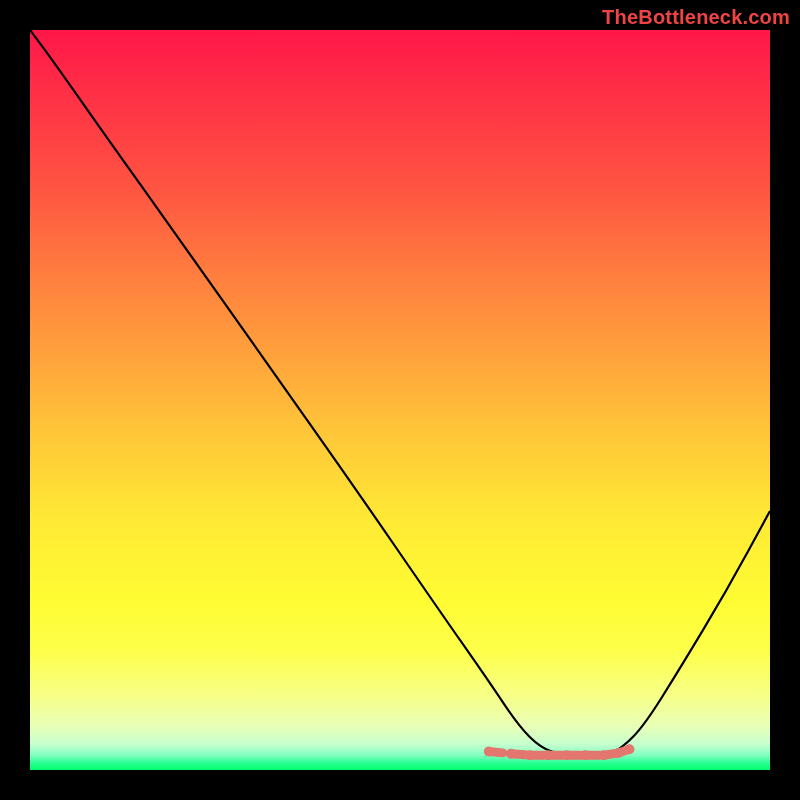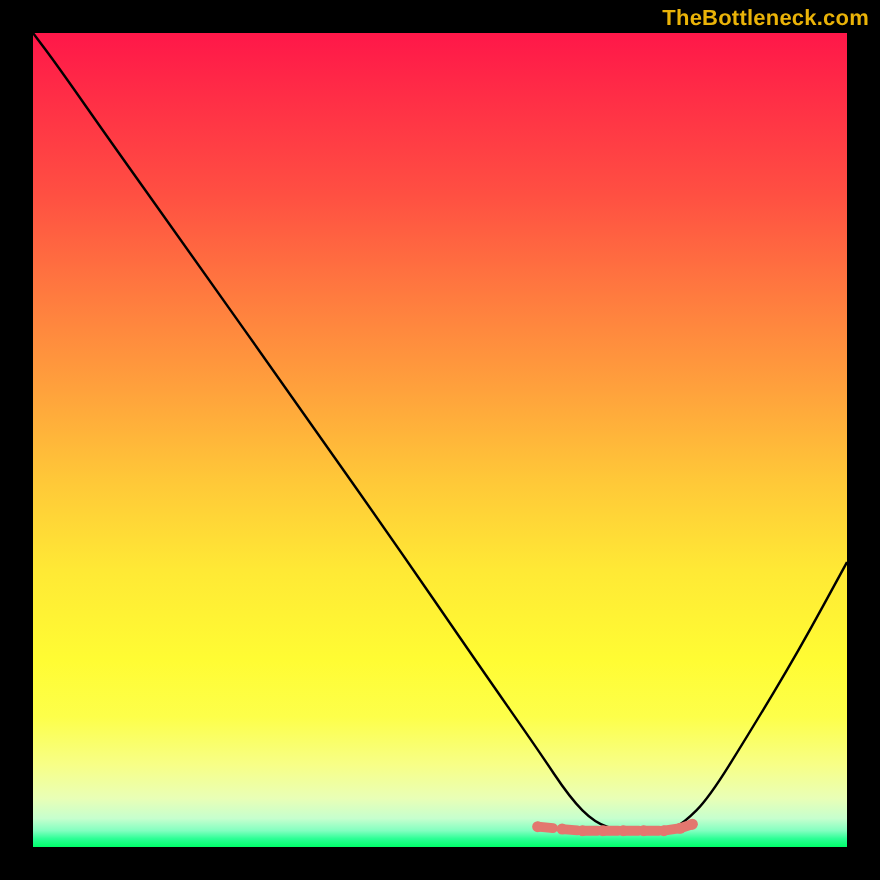--- a/index.html
+++ b/index.html
@@ -48,21 +48,21 @@
       #00ff6a 100%
     );
   }
   .watermark {
     position: absolute;
     top: 6px;
     right: 10px;
     font-family: Arial, Helvetica, sans-serif;
     font-size: 20px;
     font-weight: 600;
-    color: #eab308;
+    color: #ef4444;
     letter-spacing: 0.2px;
     text-align: center;
   }
   svg.curve-layer {
     position: absolute;
     left: 0;
     top: 0;
     width: 100%;
     height: 100%;
   }

